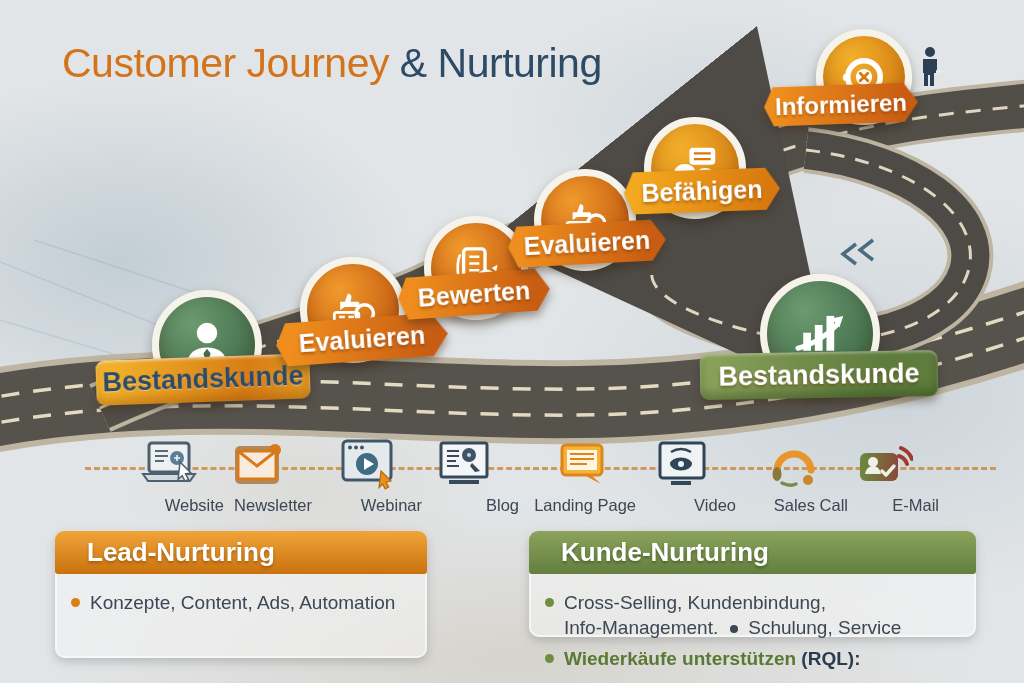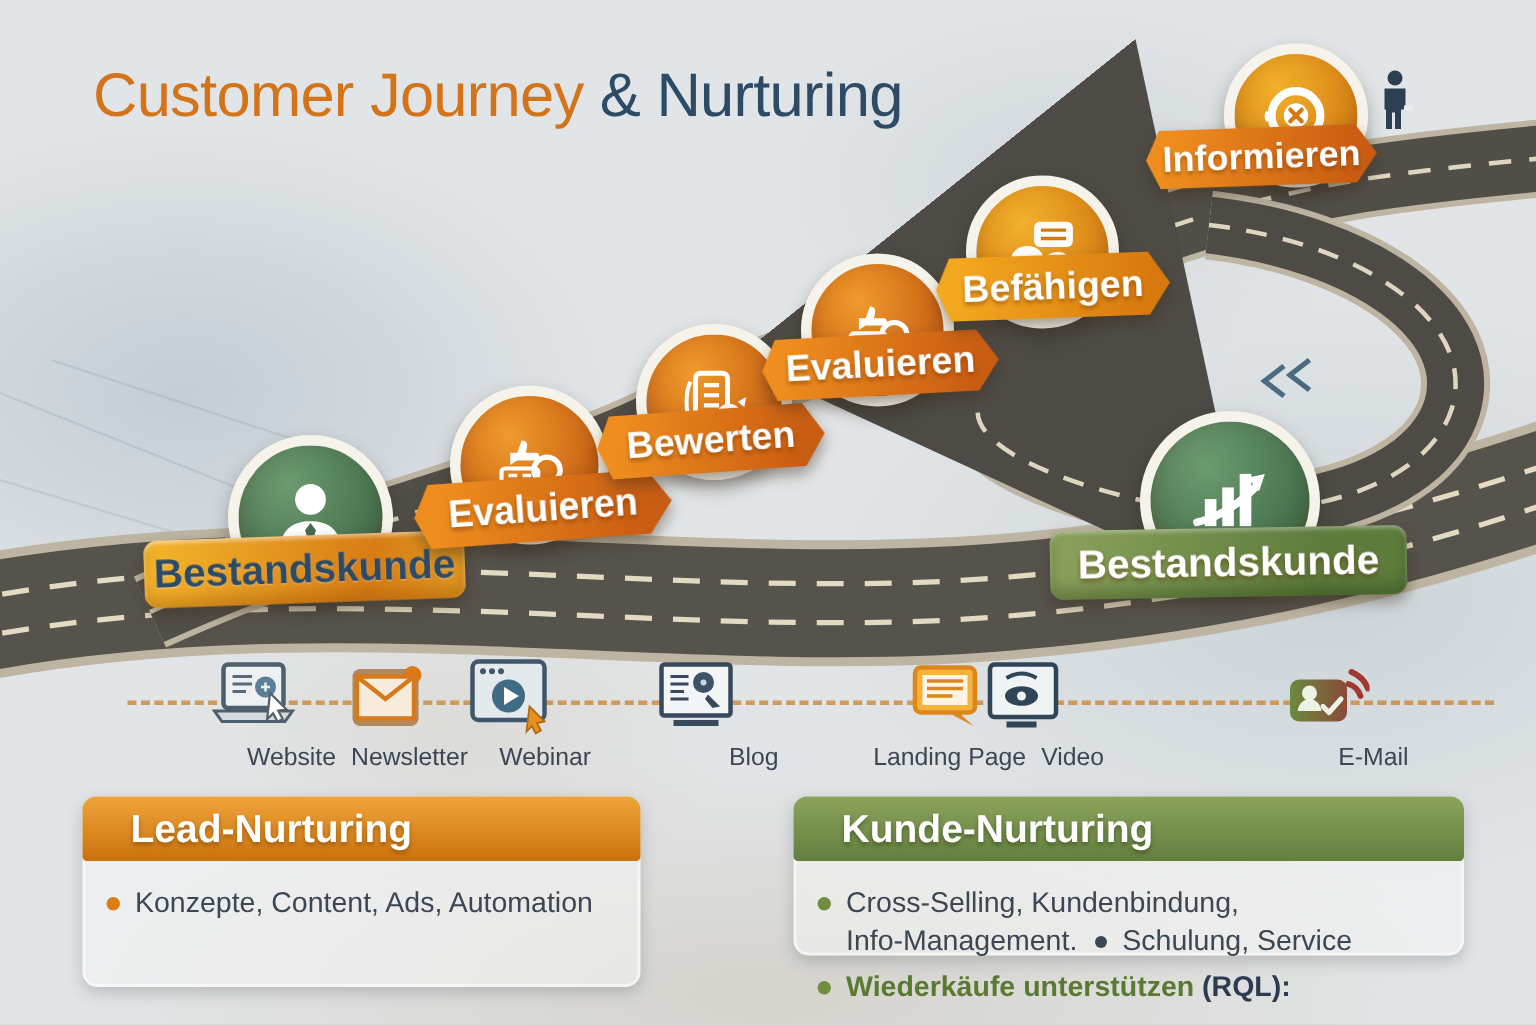--- a/index.html
+++ b/index.html
@@ -229,21 +229,21 @@
         <svg width="58" height="48" viewBox="0 0 58 48">
       <rect x="7" y="4" width="44" height="38" rx="5" fill="#b08a5c"></rect>
       <circle cx="47" cy="8" r="6" fill="#d8791c"></circle>
       <rect x="10" y="9" width="38" height="28" fill="#f7ecdb" stroke="#d8791c" stroke-width="3"></rect>
       <path d="M10 9 l19 15 19 -15" fill="none" stroke="#d8791c" stroke-width="3"></path>
     </svg>
       </div>
     <div class="clabel">Newsletter</div>
   </div>
 
-  <div class="channel" style="left:284px;">
+  <div class="channel" style="left:312px;">
     <div class="cicon">
         <svg width="62" height="52" viewBox="0 0 62 52">
       <rect x="7" y="3" width="48" height="39" rx="4" fill="#e4e9ec" stroke="#3f566b" stroke-width="3"></rect>
       <circle cx="14" cy="9.5" r="2" fill="#3f566b"></circle>
           <circle cx="20" cy="9.5" r="2" fill="#3f566b"></circle>
           <circle cx="26" cy="9.5" r="2" fill="#3f566b"></circle>
       <circle cx="31" cy="26" r="11" fill="#3f6b84"></circle>
       <path d="M28 20 l10 6 -10 6 z" fill="#fff"></path>
       <path d="M45 33 l10 10 -5 1 2.6 5 -3.4 2 -2.6-5 -3.6 3.6 z" fill="#e8921e" stroke="#b06a10" stroke-width="1.2"></path>
     </svg>
@@ -258,21 +258,21 @@
       <path d="M12 11 h12 M12 16 h12 M12 21 h9 M12 26 h12" stroke="#37495a" stroke-width="2"></path>
       <circle cx="34" cy="15" r="7" fill="#3d5468"></circle>
           <circle cx="34" cy="15" r="2" fill="#cfd6da"></circle>
       <path d="M37 23 l8 8 -5 1 -5 -6 z" fill="#37495a"></path>
       <rect x="14" y="40" width="30" height="4" fill="#37495a"></rect>
     </svg>
       </div>
     <div class="clabel">Blog</div>
   </div>
 
-  <div class="channel" style="left:526px;margin-left:48px;">
+  <div class="channel" style="left:526px;">
     <div class="cicon">
         <svg width="56" height="50" viewBox="0 0 56 50">
       <rect x="9" y="5" width="40" height="30" rx="4" fill="#f5b33a" stroke="#dd861c" stroke-width="3"></rect>
       <rect x="14" y="10" width="30" height="20" fill="#fdf4e2"></rect>
       <path d="M17 14 h24 M17 19 h24 M17 24 h17" stroke="#dd861c" stroke-width="2.2"></path>
       <path d="M38 35 l10 9 -17 -9 z" fill="#dd861c"></path>
     </svg>
       </div>
     <div class="clabel">Landing Page</div>
   </div>
@@ -283,20 +283,31 @@
       <rect x="7" y="3" width="44" height="35" rx="3" fill="#f0f3f4" stroke="#2f4558" stroke-width="3"></rect>
       <path d="M18 12 q10 -6 20 0" stroke="#2f4558" stroke-width="2.6" fill="none"></path>
       <ellipse cx="28" cy="24" rx="11" ry="6.5" fill="#2f4558"></ellipse>
       <circle cx="28" cy="24" r="3" fill="#f0f3f4"></circle>
       <rect x="18" y="41" width="20" height="4" fill="#2f4558"></rect>
     </svg>
       </div>
     <div class="clabel">Video</div>
   </div>
 
+  <div class="channel" style="left:738px;">
+    <div class="cicon">
+        <svg width="58" height="52" viewBox="0 0 58 52">
+      <path d="M13 34 a17 17 0 0 1 34 -2" stroke="#e8952b" stroke-width="7" fill="none" stroke-linecap="round"></path>
+      <ellipse cx="13" cy="36" rx="4.5" ry="7" fill="#8a7a3a"></ellipse>
+      <circle cx="44" cy="42" r="5" fill="#c9862a"></circle>
+      <path d="M18 45 q8 4 14 1" stroke="#7a8a4a" stroke-width="3.5" fill="none" stroke-linecap="round"></path>
+    </svg>
+      </div>
+    <div class="clabel">Sales Call</div>
+  </div>
 
   <div class="channel" style="left:829px;">
     <div class="cicon">
         <svg width="58" height="50" viewBox="0 0 58 50">
       <defs>
             <linearGradient id="emg" x1="0" y1="0" x2="1" y2="0">
         <stop offset="0" stop-color="#6b8a3e"></stop>
               <stop offset="1" stop-color="#8a4a3a"></stop>
       </linearGradient>
           </defs>

